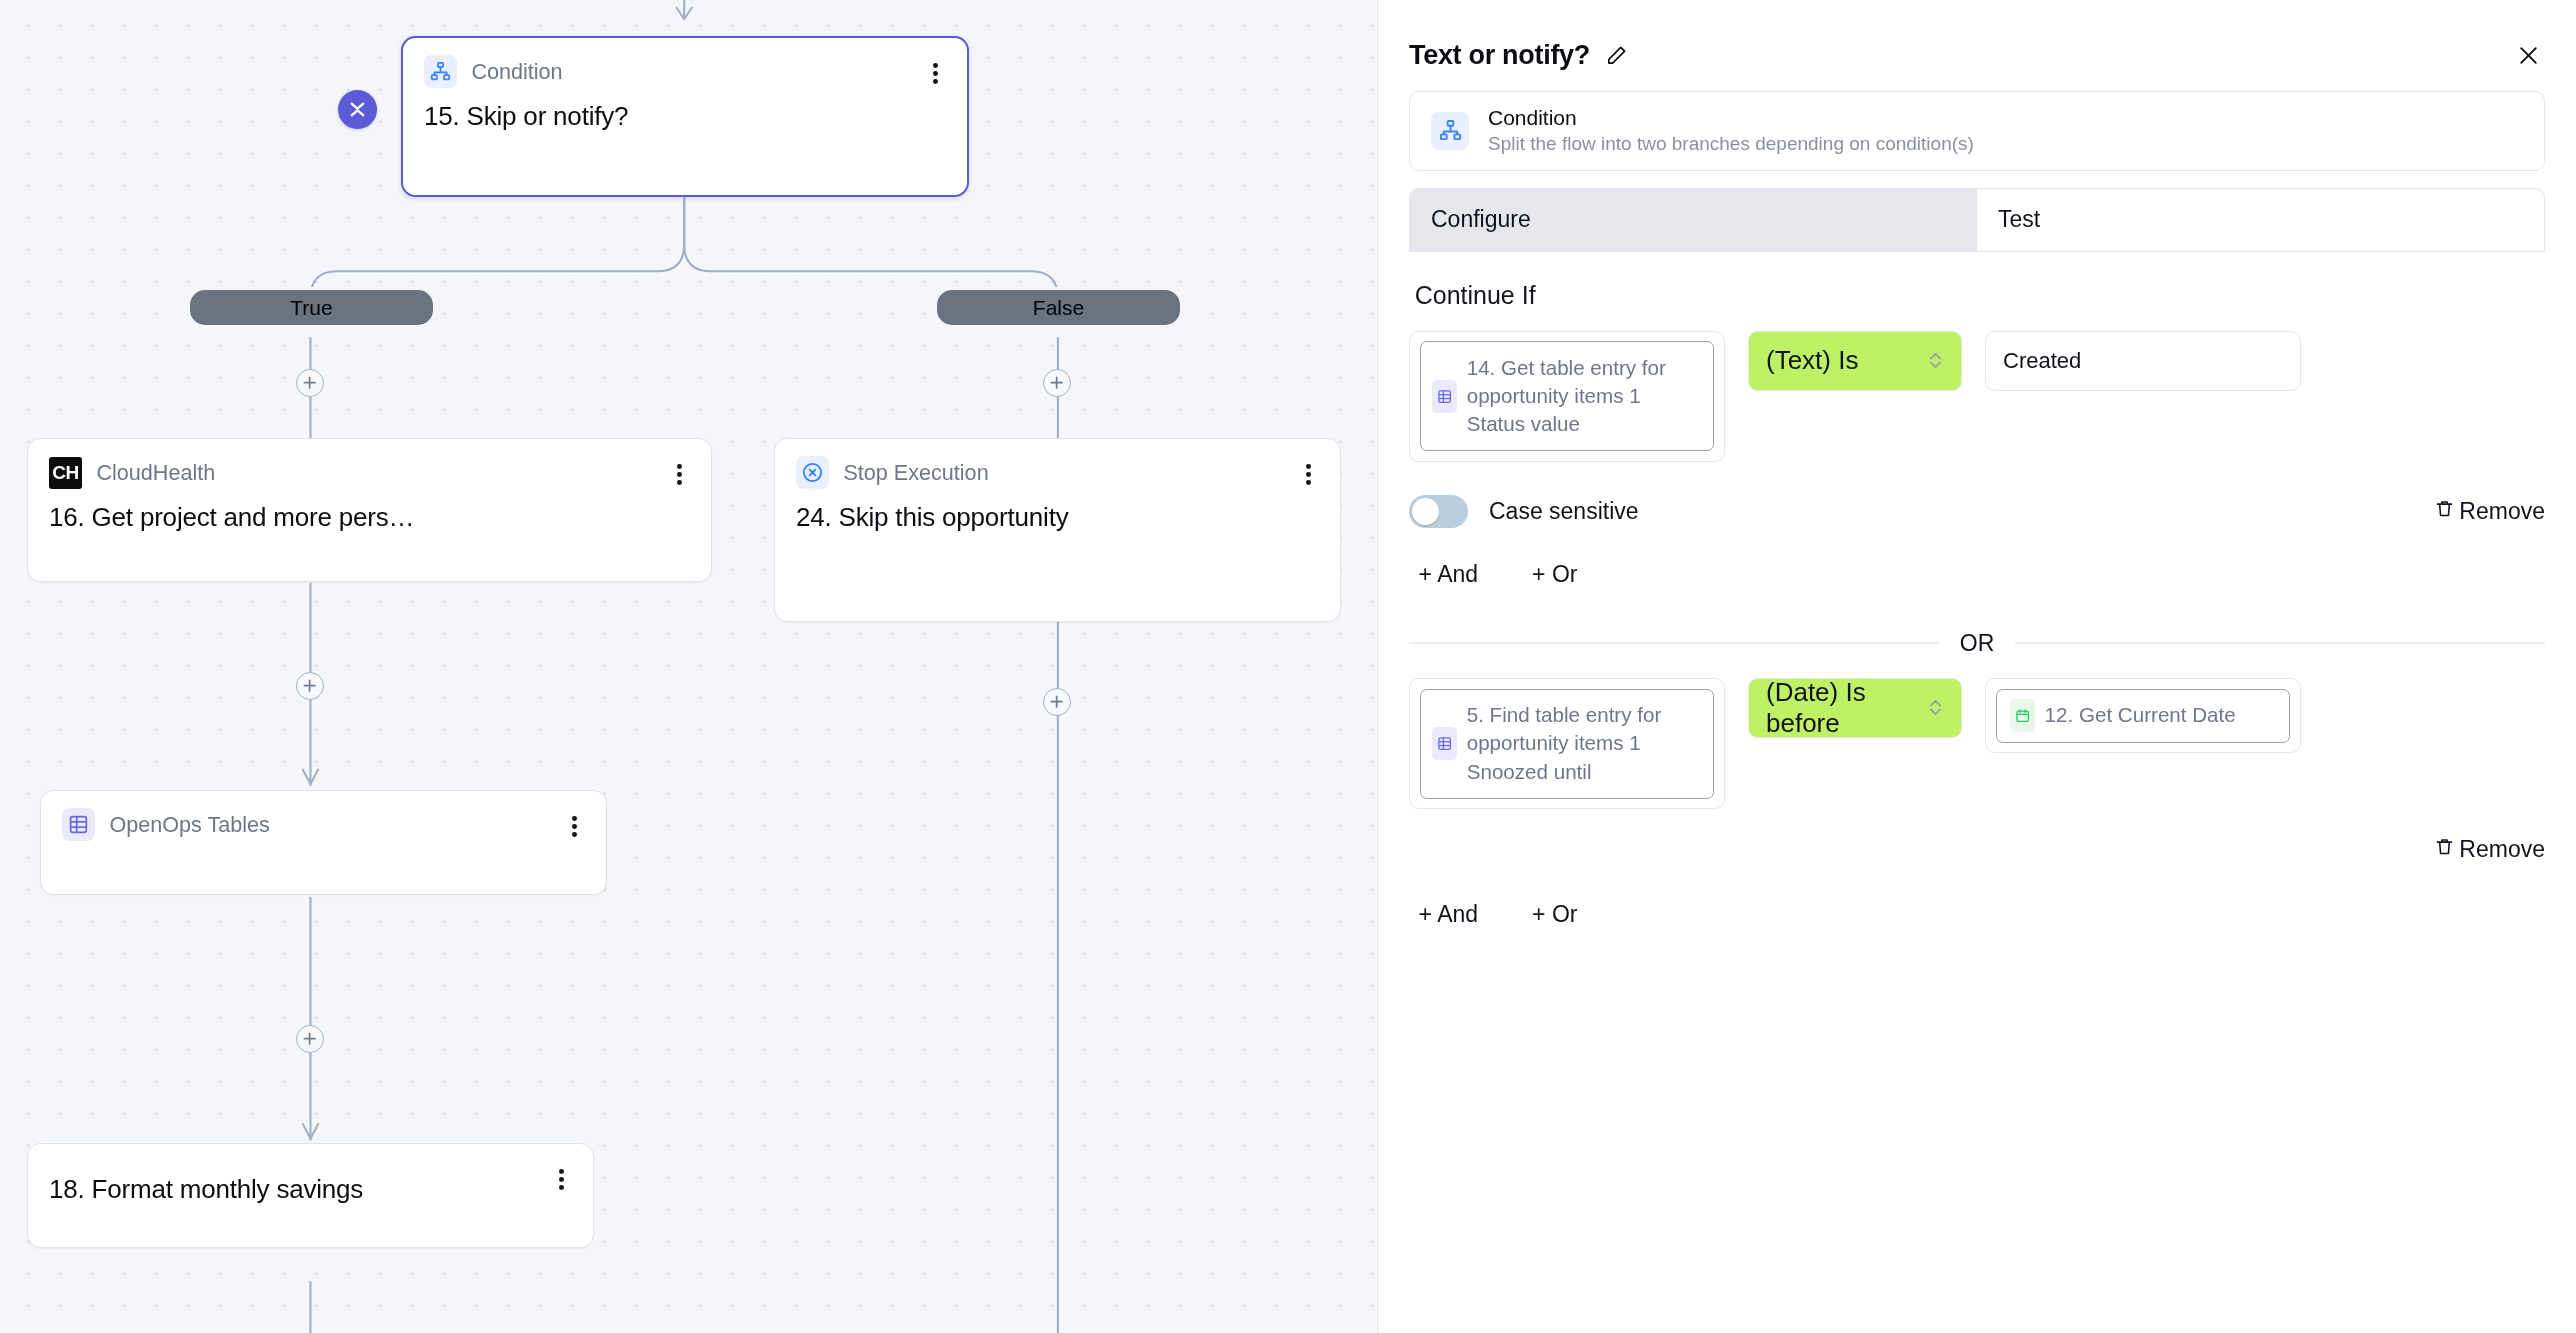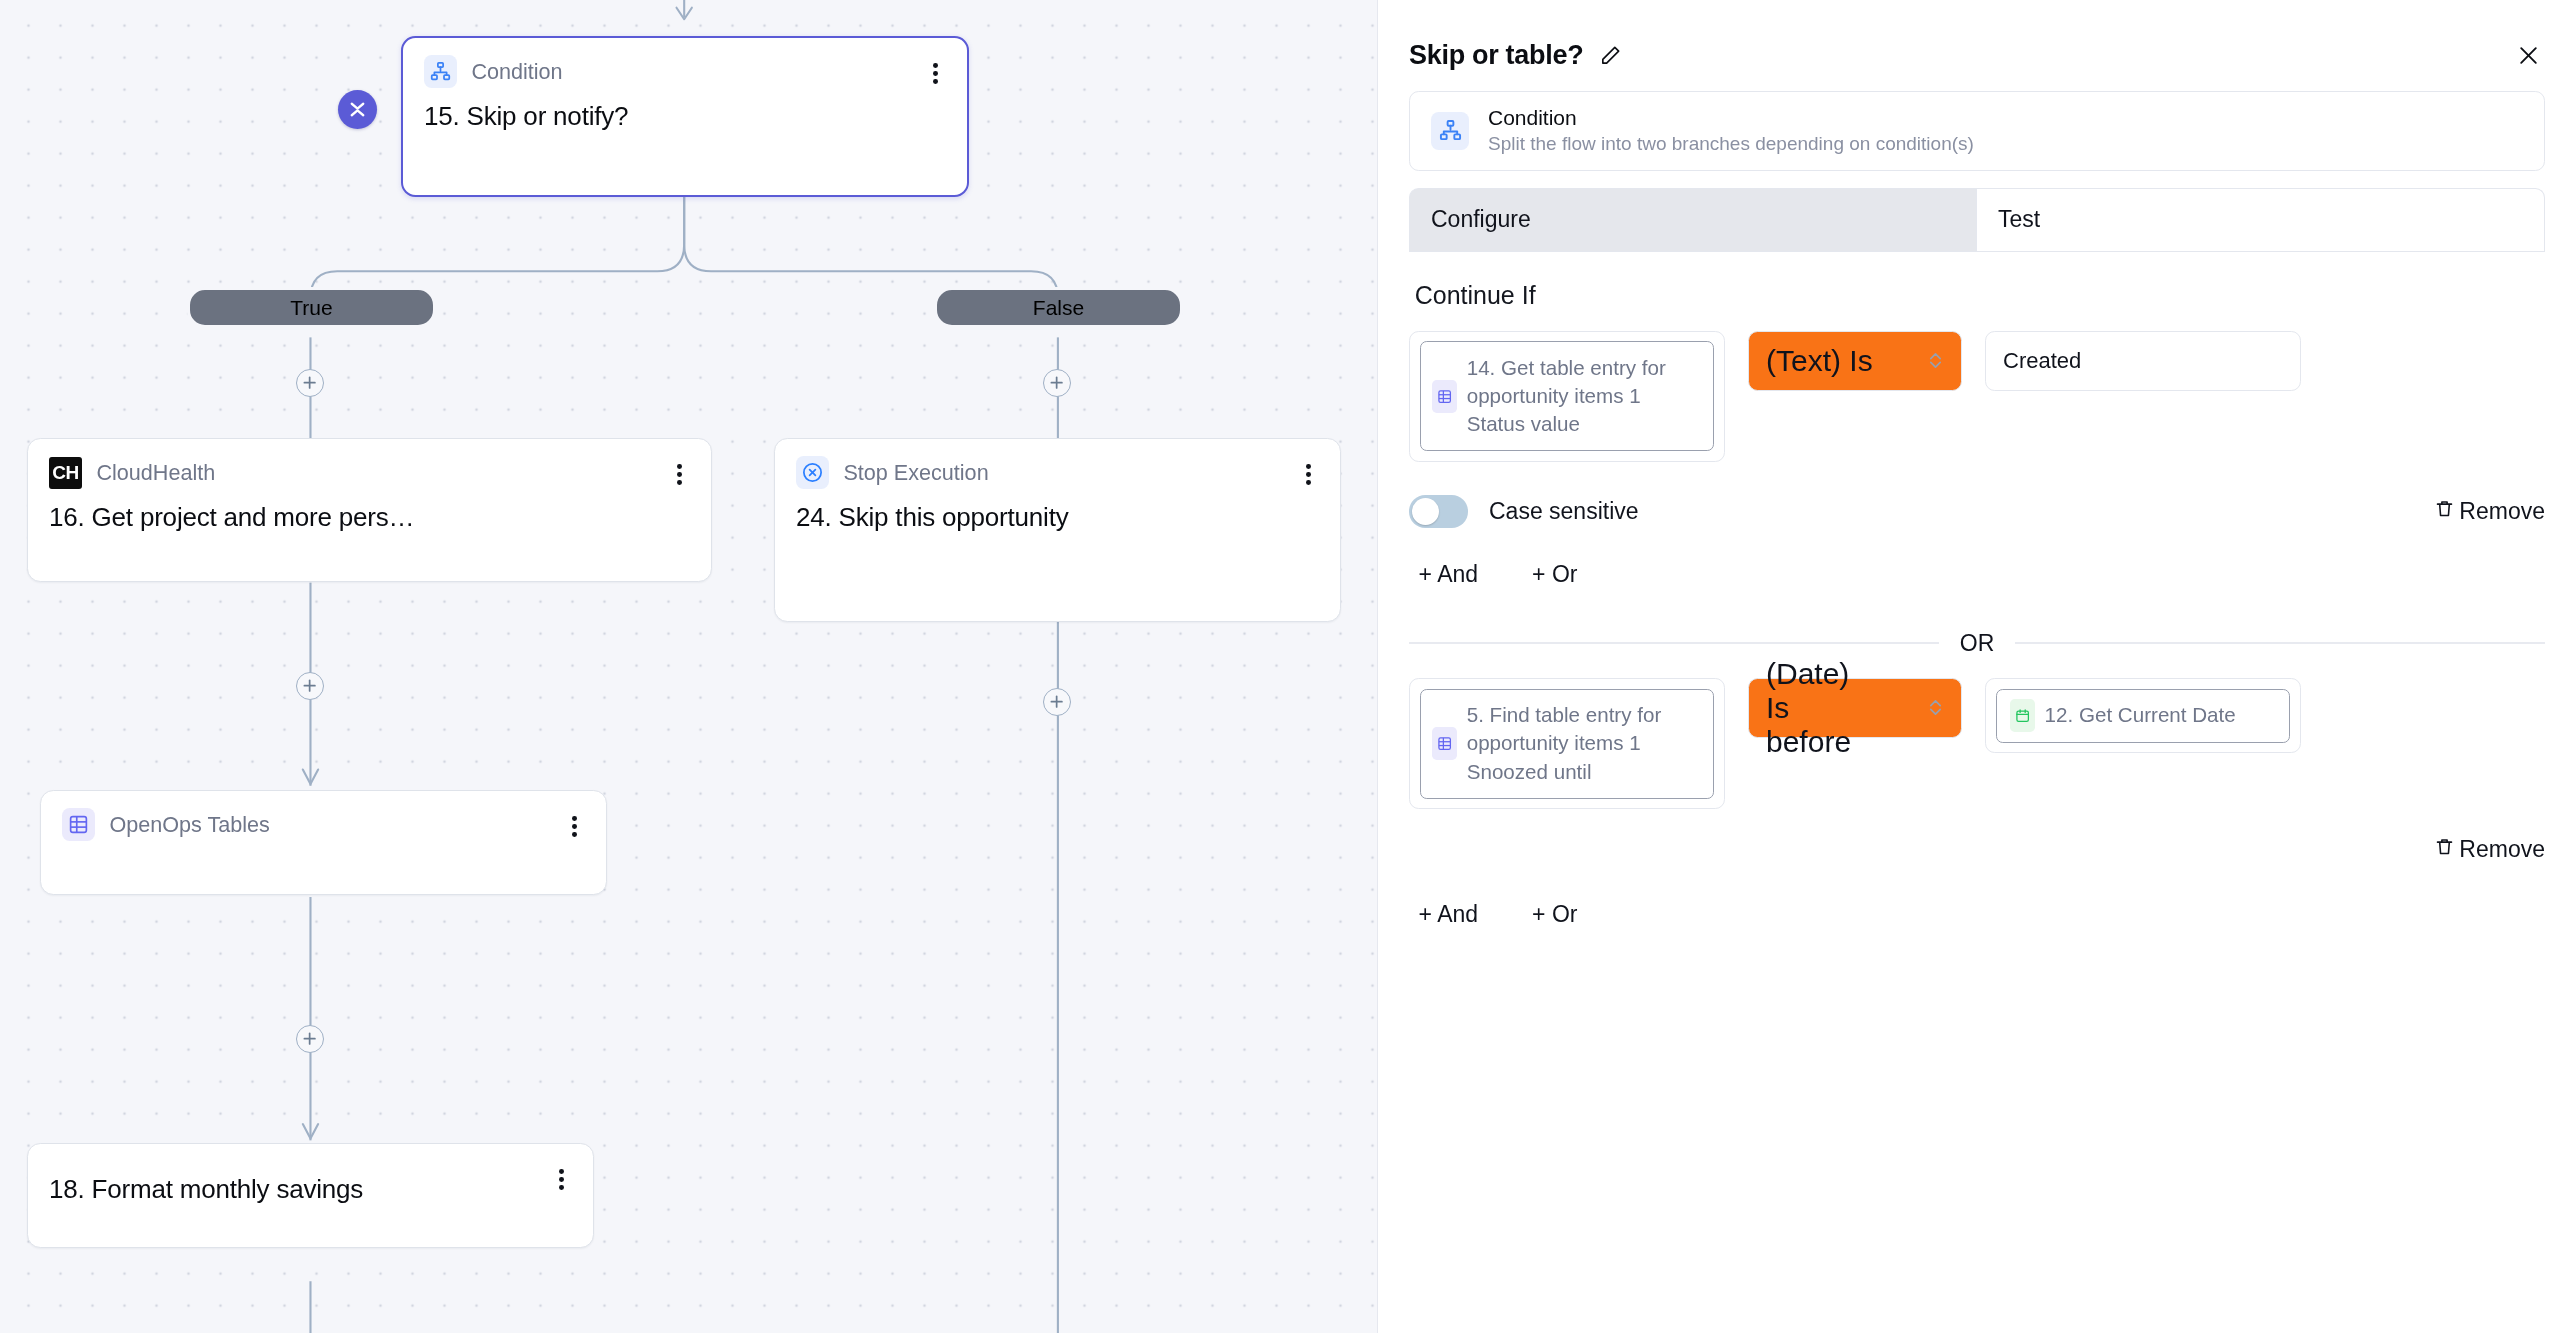--- a/index.html
+++ b/index.html
@@ -212,23 +212,23 @@
   .chip-box.compact .chip-inner { padding: 9.6px 13.4px; }
   .chip-box.compact .chip-label { white-space: nowrap; }
 
   .select-box {
     width: 214px;
     height: 60px;
     border: 1.3px solid #e4e7ee;
     border-radius: 9.6px;
     display: flex; align-items: center;
     padding: 0 17px;
-    font-size: 30px;
+    font-size: 26px;
     color: #10131c;
-    background: #f97316;
+    background: #bef264;
     cursor: pointer;
     position: relative;
     gap: 48px;
   }
   .select-box .caret { margin-left: auto; display:flex; }
   .value-box {
     width: 316px;
     height: 60px;
     border: 1.3px solid #e4e7ee;
     border-radius: 9.6px;
@@ -429,21 +429,21 @@
           <i></i>
           <i></i>
         </div>
       <div class="node-title">18. Format monthly savings</div>
     </div>
   </div>
 
   <div id="panel">
 
     <div class="panel-head">
-      <span class="panel-title">Skip or table?</span>
+      <span class="panel-title">Text or notify?</span>
       <span class="pencil-btn">
         <svg width="23" height="23" viewBox="0 0 24 24" fill="none" stroke="#0b0d12" stroke-width="1.7" stroke-linecap="round" stroke-linejoin="round">
           <path d="M16.5 3.5l4 4L8 20H4v-4z"></path>
         </svg>
       </span>
       <span class="close-btn">
         <svg width="25" height="25" viewBox="0 0 24 24" fill="none" stroke="#0b0d12" stroke-width="1.8" stroke-linecap="round">
           <line x1="5" y1="5" x2="19" y2="19"></line>
             <line x1="19" y1="5" x2="5" y2="19"></line>
         </svg>

